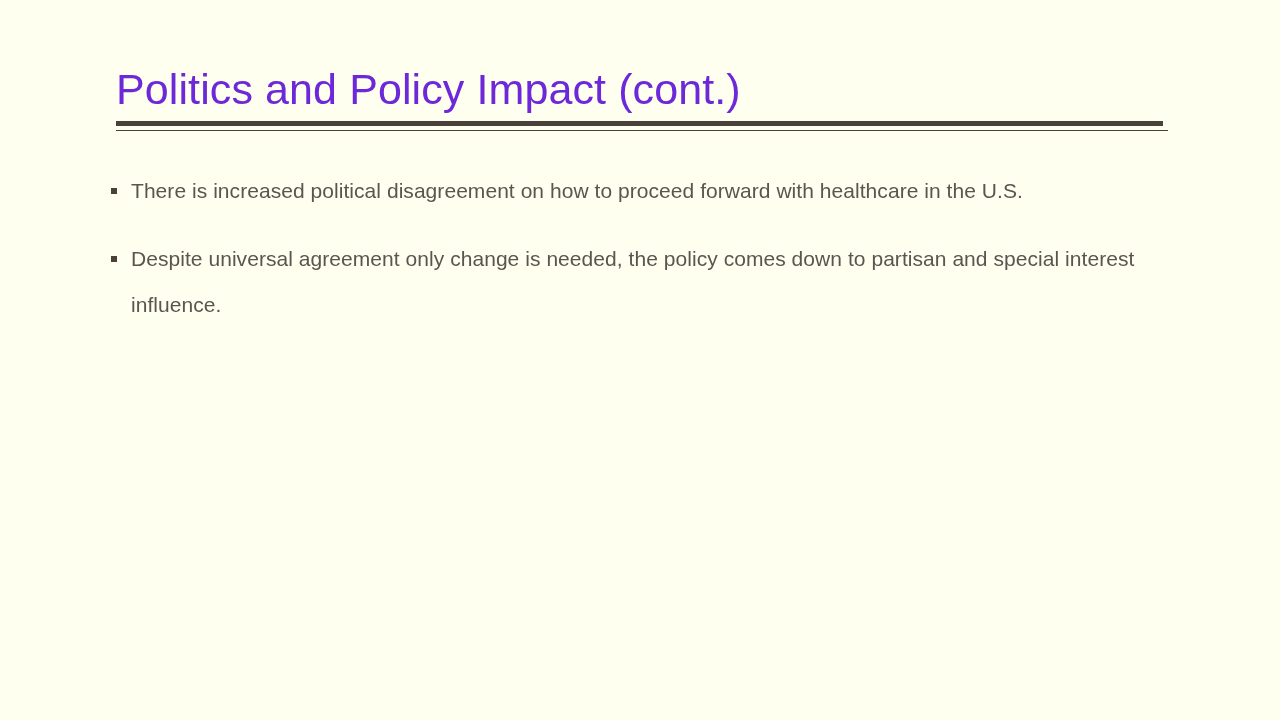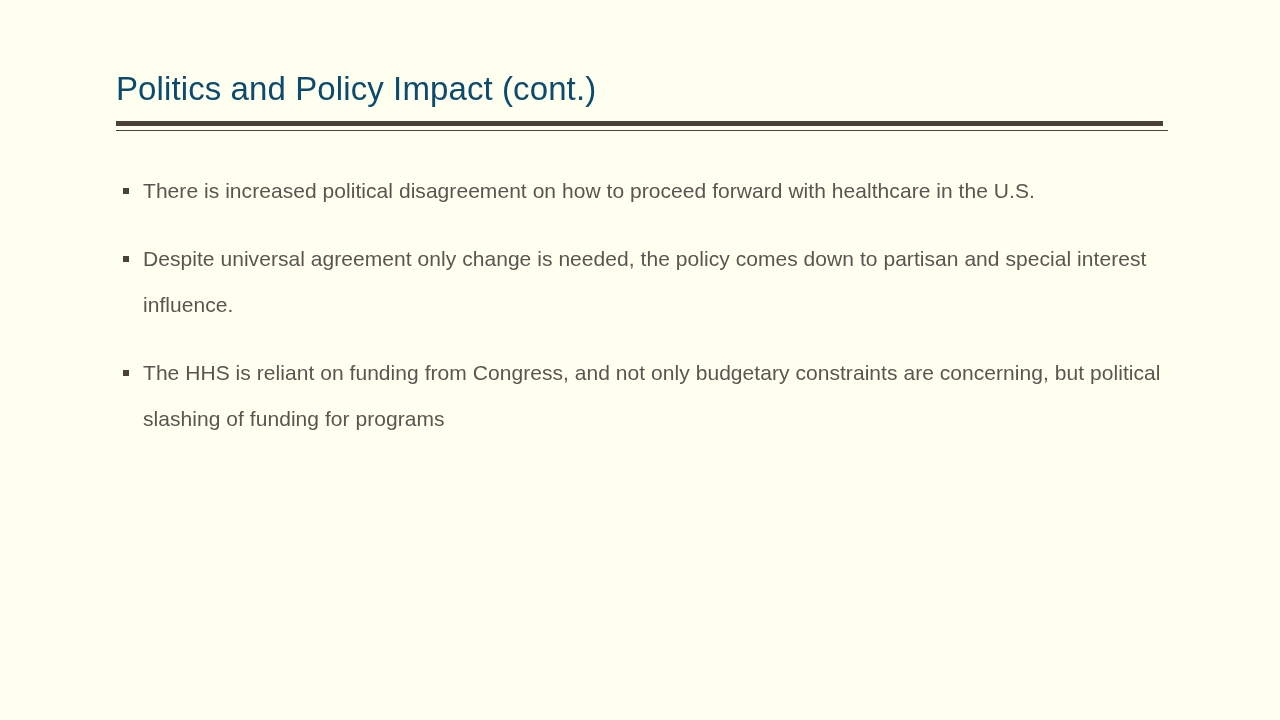--- a/index.html
+++ b/index.html
@@ -27,24 +27,24 @@
   
   .title-block {
     position: absolute;
     left: 116px;
     top: 66px;
     width: 1052px;
   }
 
   .slide-title {
     font-family: "Liberation Sans", sans-serif;
-    font-size: 33px;
+    font-size: 43px;
     font-weight: 400;
     line-height: 46px;
-    color: #0c4a6e;
+    color: #6d28d9;
     letter-spacing: 0.1px;
     white-space: nowrap;
   }
 
   
   .divider {
     position: absolute;
     left: 116px;
     top: 121px;
     width: 1052px;
@@ -65,21 +65,21 @@
     left: 0;
     top: 9px;
     width: 1052px;
     height: 1px;
     background: #4a4239;
   }
 
   
   .bullet-list {
     position: absolute;
-    left: 120px;
+    left: 108px;
     top: 168px;
     width: 1070px;
     margin: 0;
     padding: 0;
     list-style: none;
   }
 
   .bullet-item {
     position: relative;
     padding-left: 23px;
@@ -125,19 +125,15 @@
 
   <ul class="bullet-list">
     <li class="bullet-item">
       <span class="bullet-marker"></span>
       <span class="bullet-text">There is increased political disagreement on how to proceed forward with healthcare in the U.S.</span>
     </li>
     <li class="bullet-item">
       <span class="bullet-marker"></span>
       <span class="bullet-text">Despite universal agreement only change is needed, the policy comes down to partisan and special interest influence.</span>
     </li>
-    <li class="bullet-item">
-      <span class="bullet-marker"></span>
-      <span class="bullet-text">The HHS is reliant on funding from Congress, and not only budgetary constraints are concerning, but political slashing of funding for programs</span>
-    </li>
   </ul>
 
 </div>
 
 </body></html>

